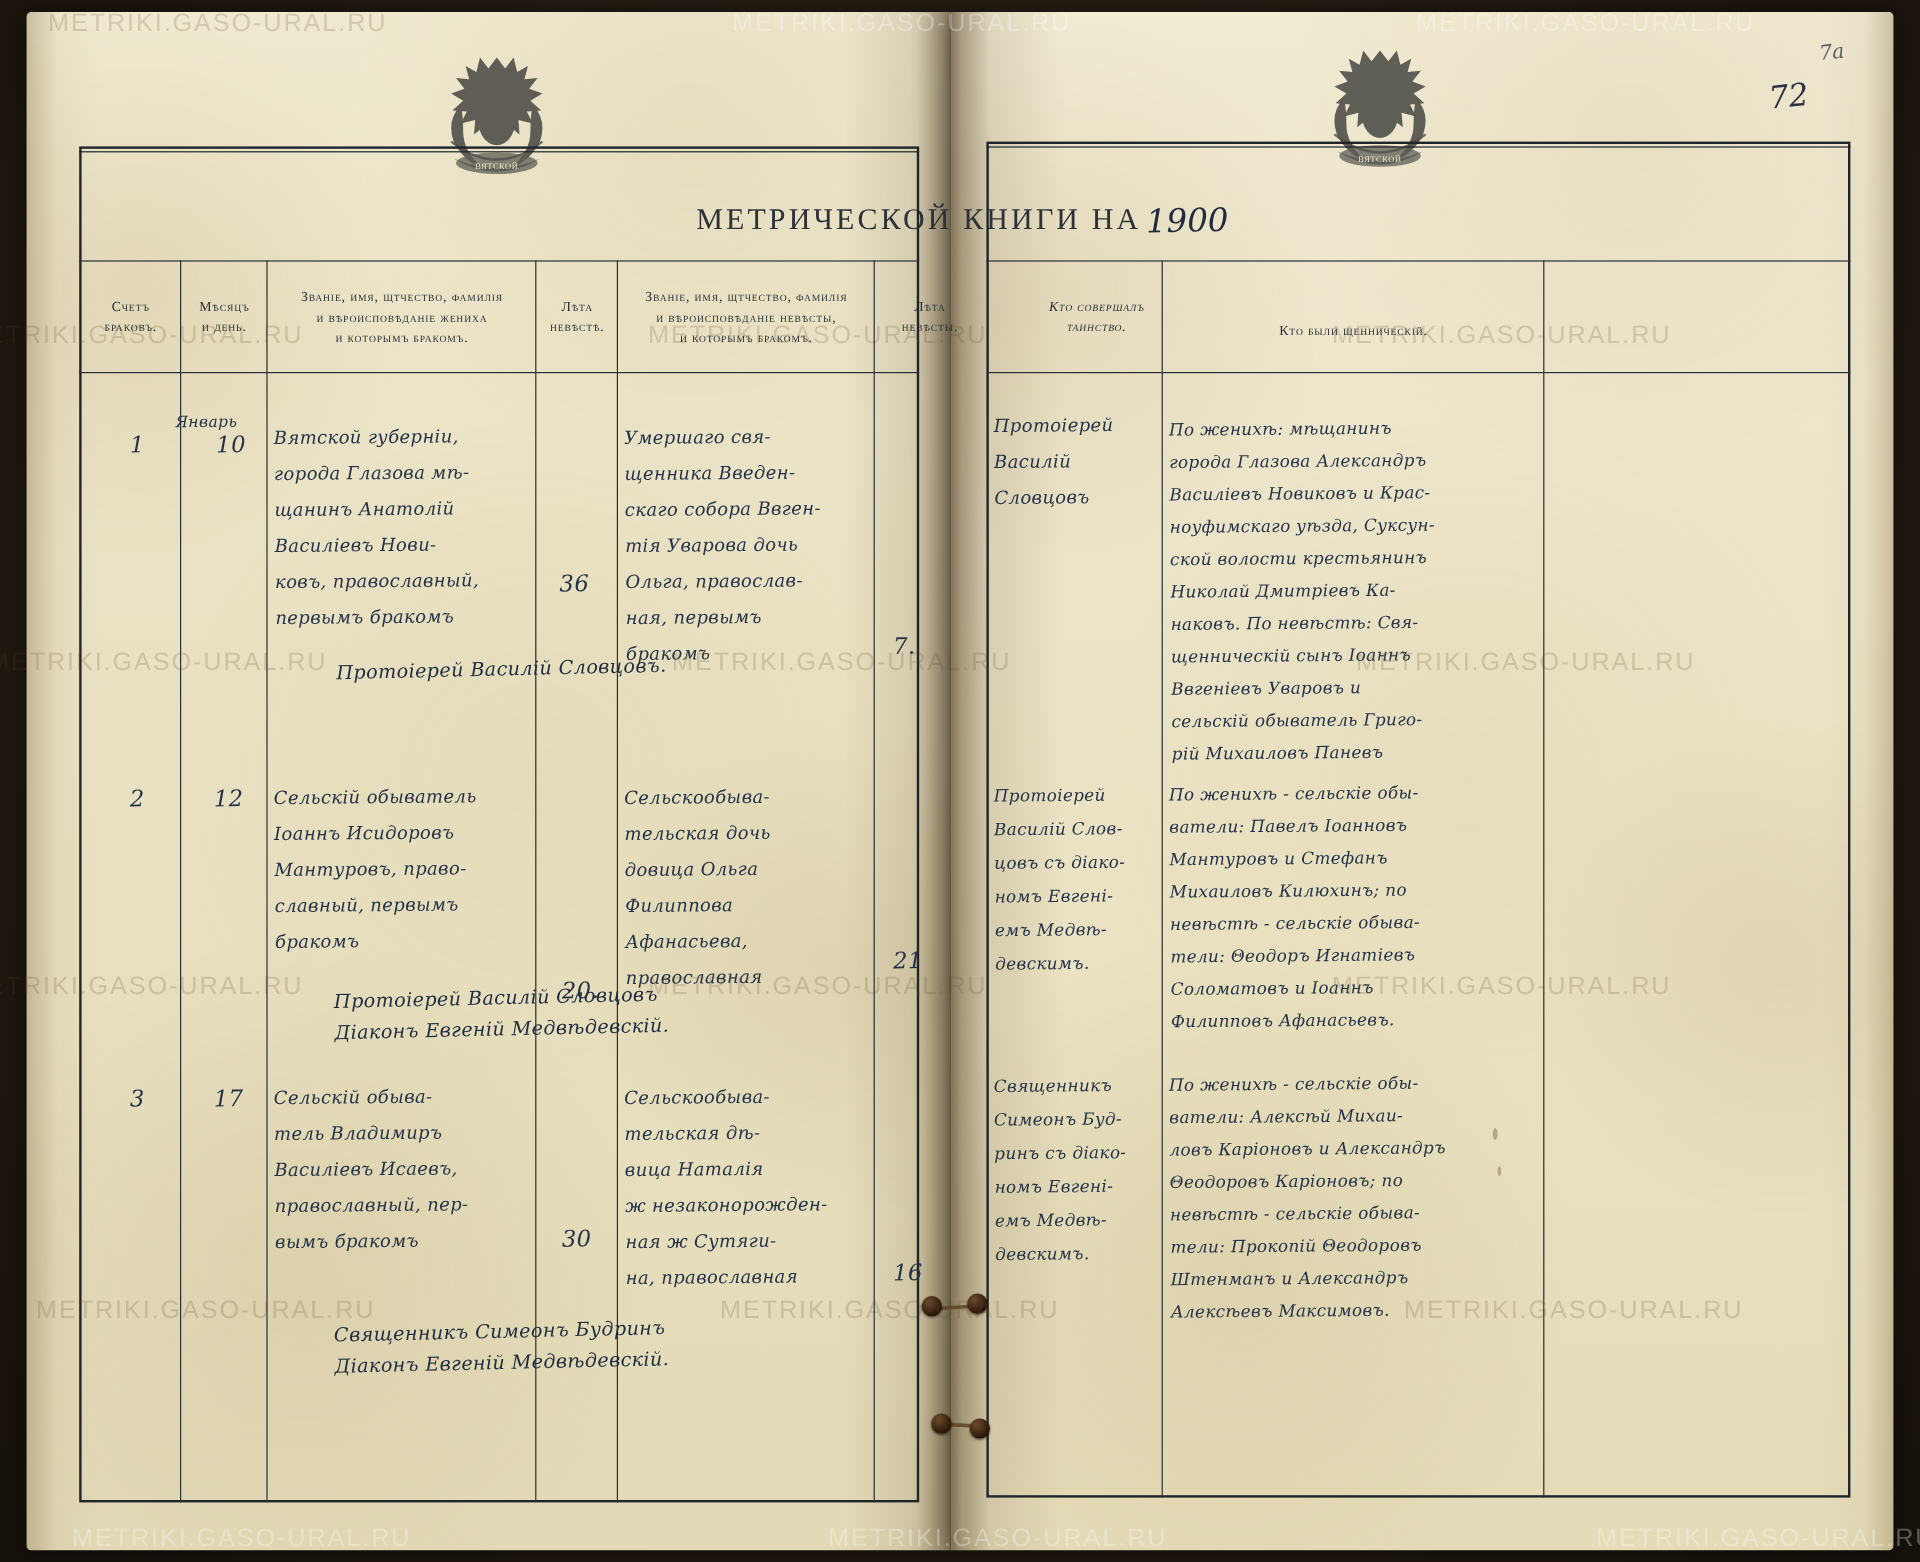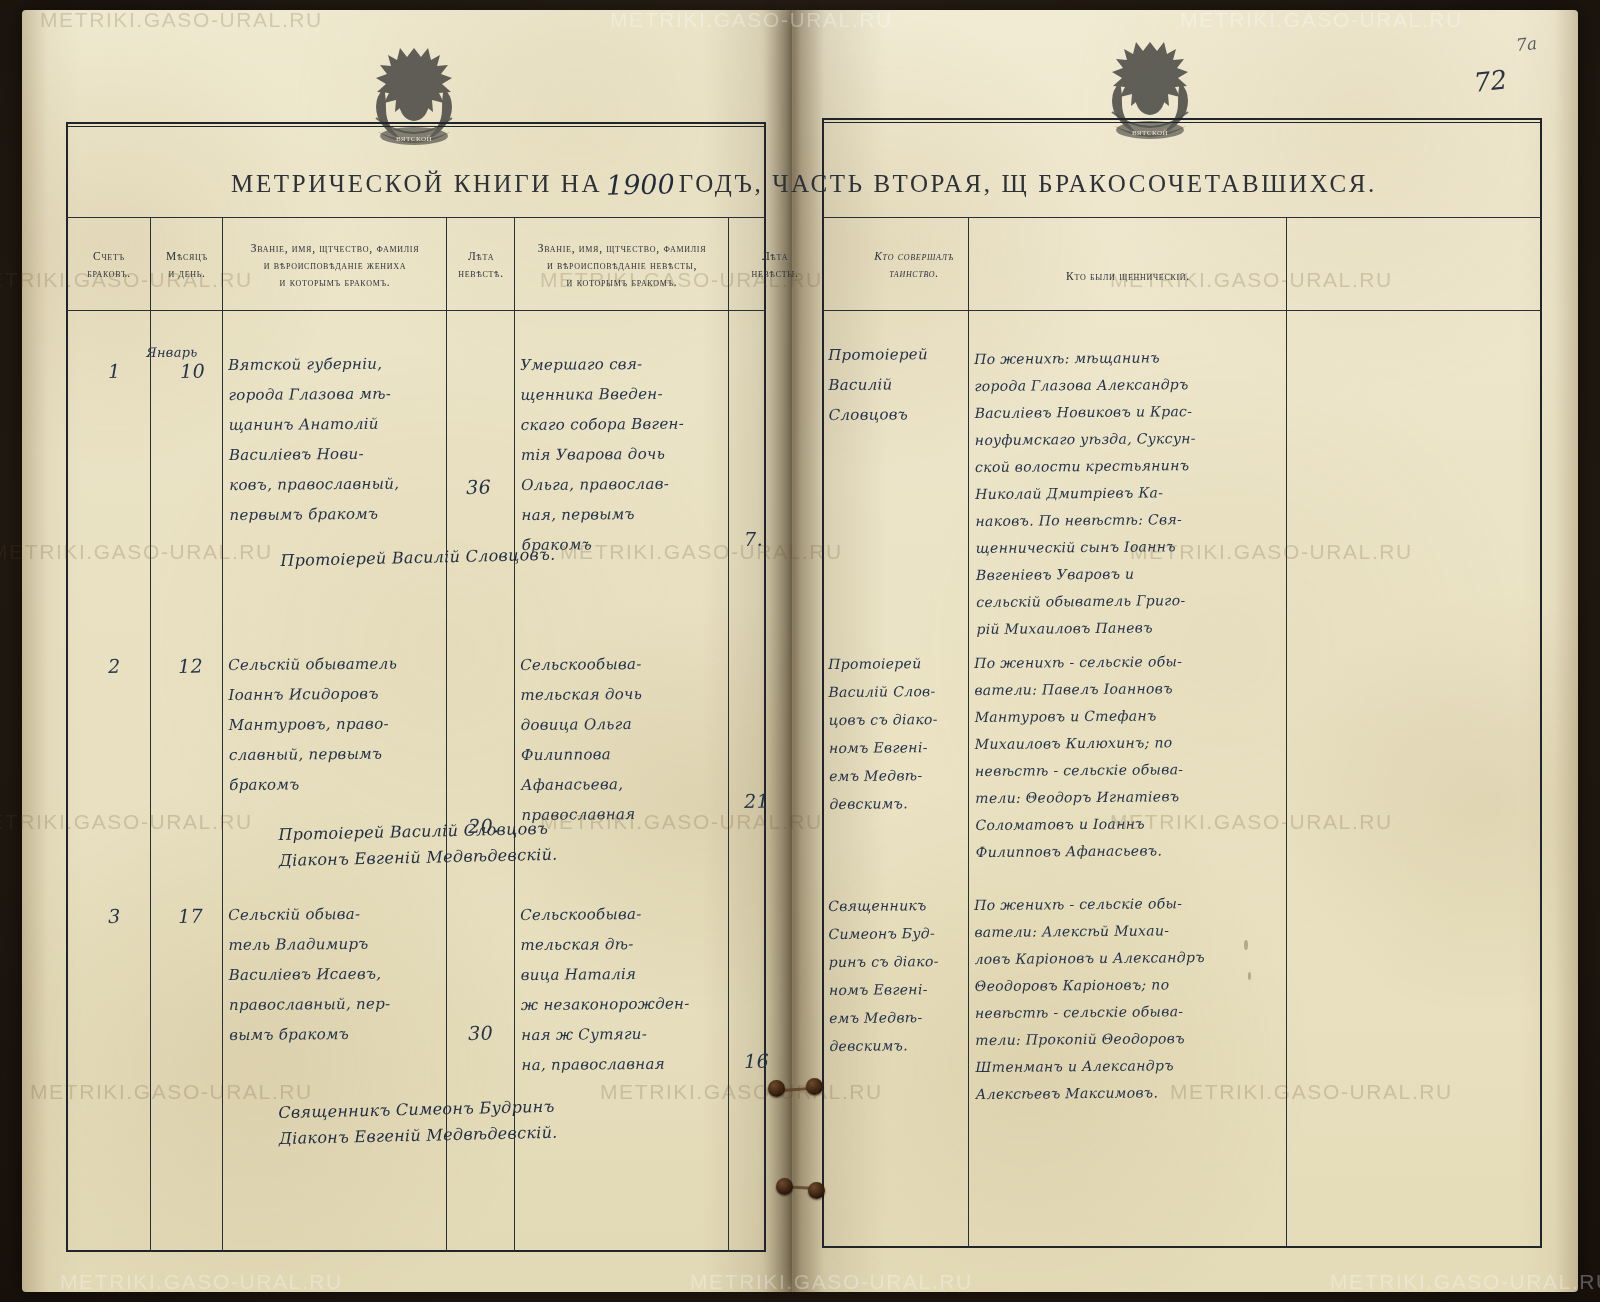--- a/index.html
+++ b/index.html
@@ -278,21 +278,20 @@
       </g>
       <text x="60" y="101" font-size="7" text-anchor="middle" fill="#efe9cf" font-family="Liberation Serif, serif" letter-spacing="0.5">ВЯТСКОЙ</text>
     </svg>
 
     <div class="folio" id="folio-a">7а</div>
     <div class="folio" id="folio-b">72</div>
 
     <div id="title-band">
       <span class="title-text">МЕТРИЧЕСКОЙ КНИГИ НА</span>
       <span class="year-ink">1900</span>
-      <span class="title-text">ГОДЪ, ЧАСТЬ ВТОРАЯ, Щ БРАКОСОЧЕТАВШИХСЯ.</span>
     </div>
 
     <div class="frame" id="frame-left"></div>
     <div class="frame" id="frame-right"></div>
 
     <div class="hline" style="left:44px; top:116px; width:700px; background:#20252c;"></div>
     <div class="hline" style="left:44px; top:207px; width:700px;"></div>
     <div class="hline" style="left:44px; top:300px; width:700px;"></div>
 
     <div class="hline" style="left:800px; top:112px; width:720px; background:#20252c;"></div>

